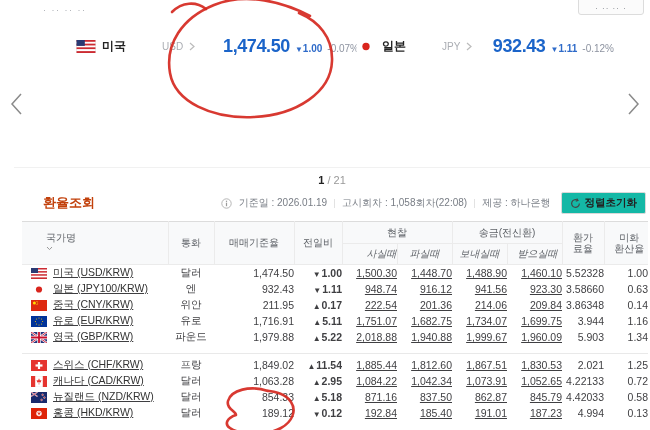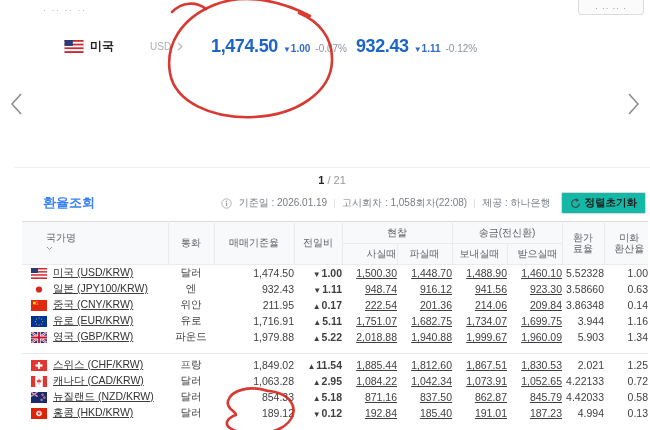--- a/index.html
+++ b/index.html
@@ -9,21 +9,21 @@
   
   .topbar{position:absolute;top:0;left:0;right:0;height:23px;border-bottom:1px solid #ededed;background:#fff;}
   .topbar-frag{position:absolute;left:43px;top:8px;height:8px;width:60px;overflow:hidden;color:#a8acb2;font-size:9px;letter-spacing:1.5px;}
   .topbar-frag span{display:block;margin-top:-3px;}
   .topbar-btn{position:absolute;right:6px;top:-8px;width:64px;height:21px;border:1px solid #dcdcdc;border-radius:3px;background:#fbfbfb;overflow:hidden;text-align:center;}
   .topbar-btn span{display:block;margin-top:11px;font-size:8px;color:#8b8f95;letter-spacing:1px;}
 
   
   .quotes{position:absolute;top:23px;left:0;right:0;height:145px;background:#fff;}
   .quote{position:absolute;top:11px;display:flex;justify-content:space-between;align-items:center;height:24px;}
-  #q0{left:64px;width:283px;}
+  #q0{left:76px;width:283px;}
   #q1{left:356px;width:258px;}
   .q-name{display:flex;align-items:center;gap:6px;cursor:pointer;}
   .q-country{font-size:12px;font-weight:bold;color:#222;}
   .q-code{font-size:10px;color:#aaadb3;margin-left:-2px;padding-left:32px;}
   .q-price{display:flex;align-items:baseline;gap:5px;}
   .q-rate{font-size:18px;font-weight:bold;letter-spacing:-0.4px;}
   .q-chg{font-size:10px;font-weight:bold;}
   .q-chg .ar{font-size:8px;}
   .q-pct{font-size:10px;color:#8d93a0;}
   .down{color:#2f6bc9;}
@@ -33,33 +33,33 @@
   .nav{position:absolute;top:65px;background:none;border:none;padding:4px;cursor:pointer;}
   .nav.prev{left:6px;}
   .nav.next{right:6px;}
 
   
   .pagination{position:absolute;top:167px;left:0;right:0;border-top:1px solid #f1f1f1;text-align:center;padding-top:6px;font-size:11px;color:#999;margin-left:14px;}
   .pagination b{color:#222;font-weight:bold;}
 
   
   .section-head{position:absolute;top:191px;left:43px;right:4px;height:24px;display:flex;justify-content:space-between;align-items:center;}
-  .section-title{font-size:13px;font-weight:bold;color:#3b82f6;}
+  .section-title{font-size:13px;font-weight:bold;color:#c2410c;}
   .section-info{display:flex;align-items:center;font-size:10px;color:#787d85;gap:7px;}
   .info-sep{width:1px;height:9px;background:#e2e2e2;}
   .reset-btn{display:flex;align-items:center;gap:4px;border:1px solid #d9d9d9;border-radius:2px;background:#14b8a6;padding:3px 8px;font-size:10.5px;color:#222;font-weight:bold;cursor:pointer;margin-left:3px;}
 
   
   table.rates{position:absolute;top:221px;left:22px;width:626px;border-collapse:collapse;table-layout:fixed;font-size:10.5px;}
   table.rates th{font-weight:normal;font-size:10px;color:#5f6368;background:#f8f9fa;border:1px solid #ebebeb;white-space:pre-line;line-height:1.15;padding:0;}
   table.rates thead tr:first-child th{border-top:1px solid #dcdcdc;}
   table.rates th:first-child{border-left:none;text-align:left;padding-left:24px;}
   table.rates th:last-child{border-right:none;padding-left:6px;}
   table.rates thead tr.h1 th{height:21px;}
-  table.rates thead tr.h2 th{height:20px;}
+  table.rates thead tr.h2 th{height:20px;font-style:italic;}
   table.rates td{padding:0;height:16px;color:#3f3f42;white-space:nowrap;overflow:hidden;}
   td.c-country{text-align:left;text-decoration:underline;}
   .country-wrap{display:flex;align-items:center;gap:6px;padding-left:9px;}
   .country-wrap .t{color:#333;}
   td.c-cur{text-align:center;color:#45484d;}
   td.num{text-align:right;}
   td.c-rate{padding-right:8px;}
   td.c-chg{padding-right:16px;font-weight:bold;}
   td.c-chg .ar{font-size:8px;margin-right:1px;}
   td.c-buy,td.c-sell,td.c-send,td.c-recv{padding-right:10px;text-decoration:underline;}
@@ -110,20 +110,33 @@
           </svg>
       </div>
       <div class="q-price">
         <span class="q-rate down" style="color:#1b64c9">1,474.50</span>
         <span class="q-chg down"><span class="ar">▼</span><span>1.00</span></span>
         <span class="q-pct">-0.07%</span>
       </div>
     </div>
 
     <div class="quote" id="q1">
+      <div class="q-name">
+        <span class="flag">
+            <svg width="16" height="11" viewBox="0 0 16 11">
+              <rect width="16" height="11" fill="#fff"></rect>
+              <circle cx="8" cy="5.5" r="3.1" fill="#d9251d"></circle>
+            </svg>
+          </span>
+        <span class="q-country">일본</span>
+        <span class="q-code">JPY</span>
+        <svg width="6" height="9" viewBox="0 0 6 9">
+            <polyline points="1,1 5,4.5 1,8" fill="none" stroke="#bbb" stroke-width="1.2"></polyline>
+          </svg>
+      </div>
       <div class="q-price">
         <span class="q-rate down" style="color:#1b64c9">932.43</span>
         <span class="q-chg down"><span class="ar">▼</span><span>1.11</span></span>
         <span class="q-pct">-0.12%</span>
       </div>
     </div>
 
     <button class="nav prev">
       <svg width="13" height="24" viewBox="0 0 13 24">
           <polyline points="11,2 2,12 11,22" fill="none" stroke="#8a8a8a" stroke-width="1.5"></polyline>

